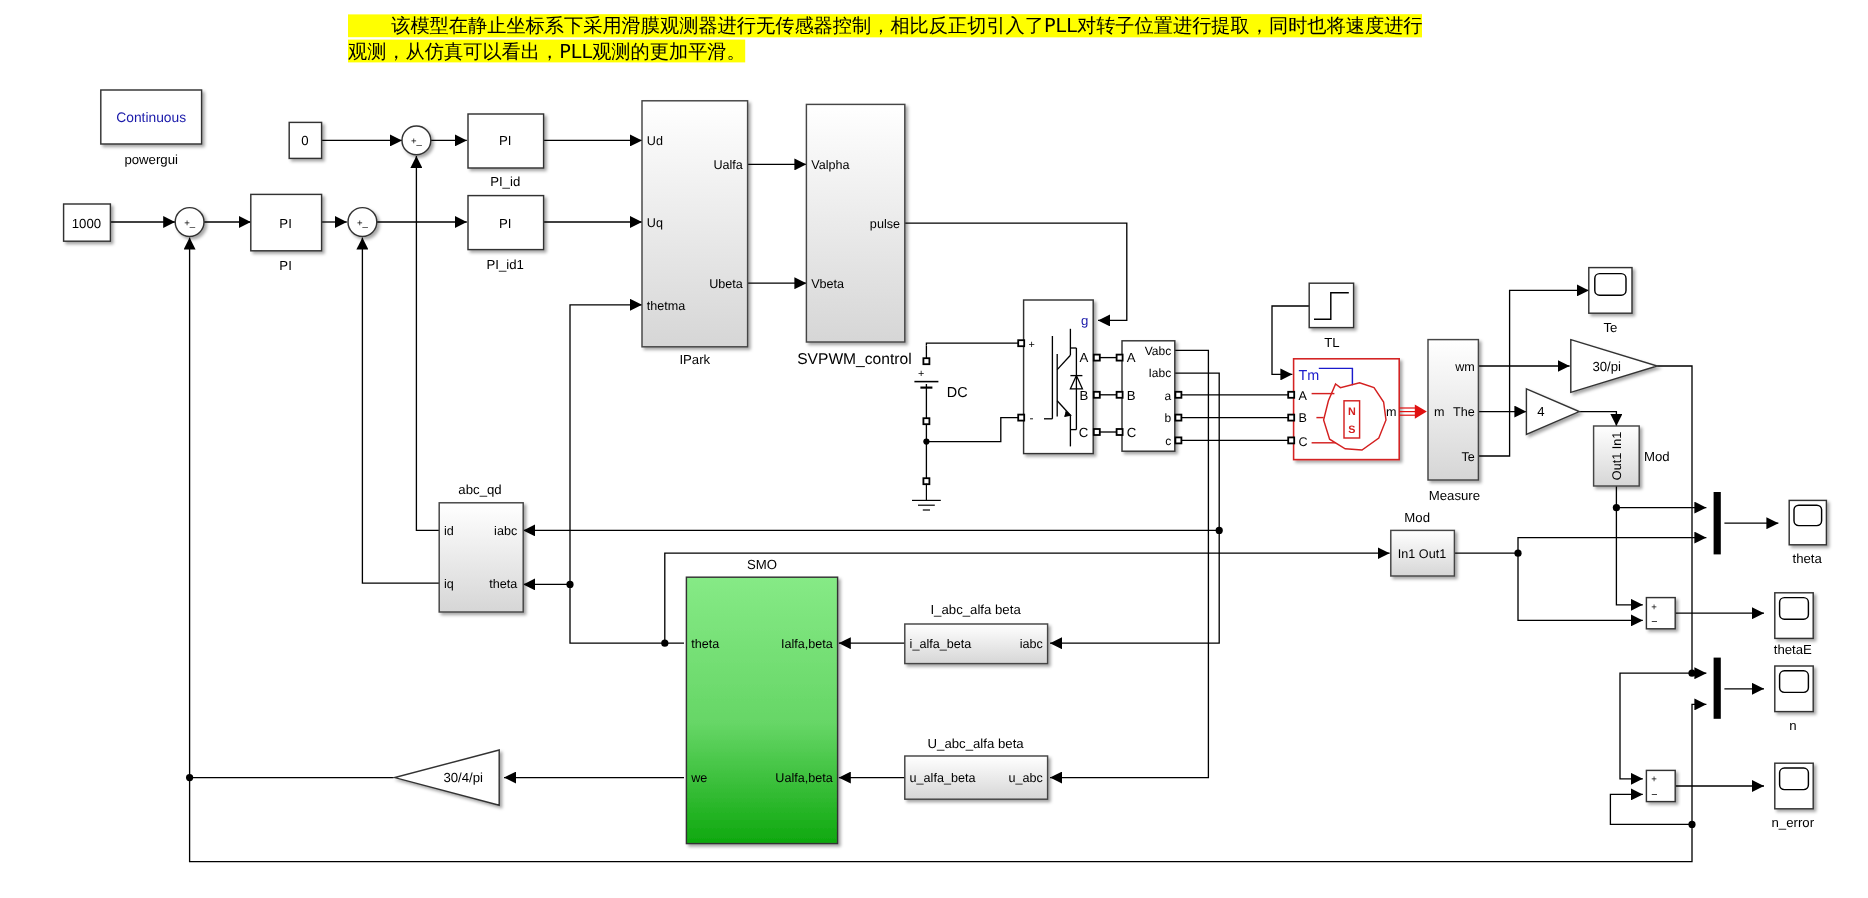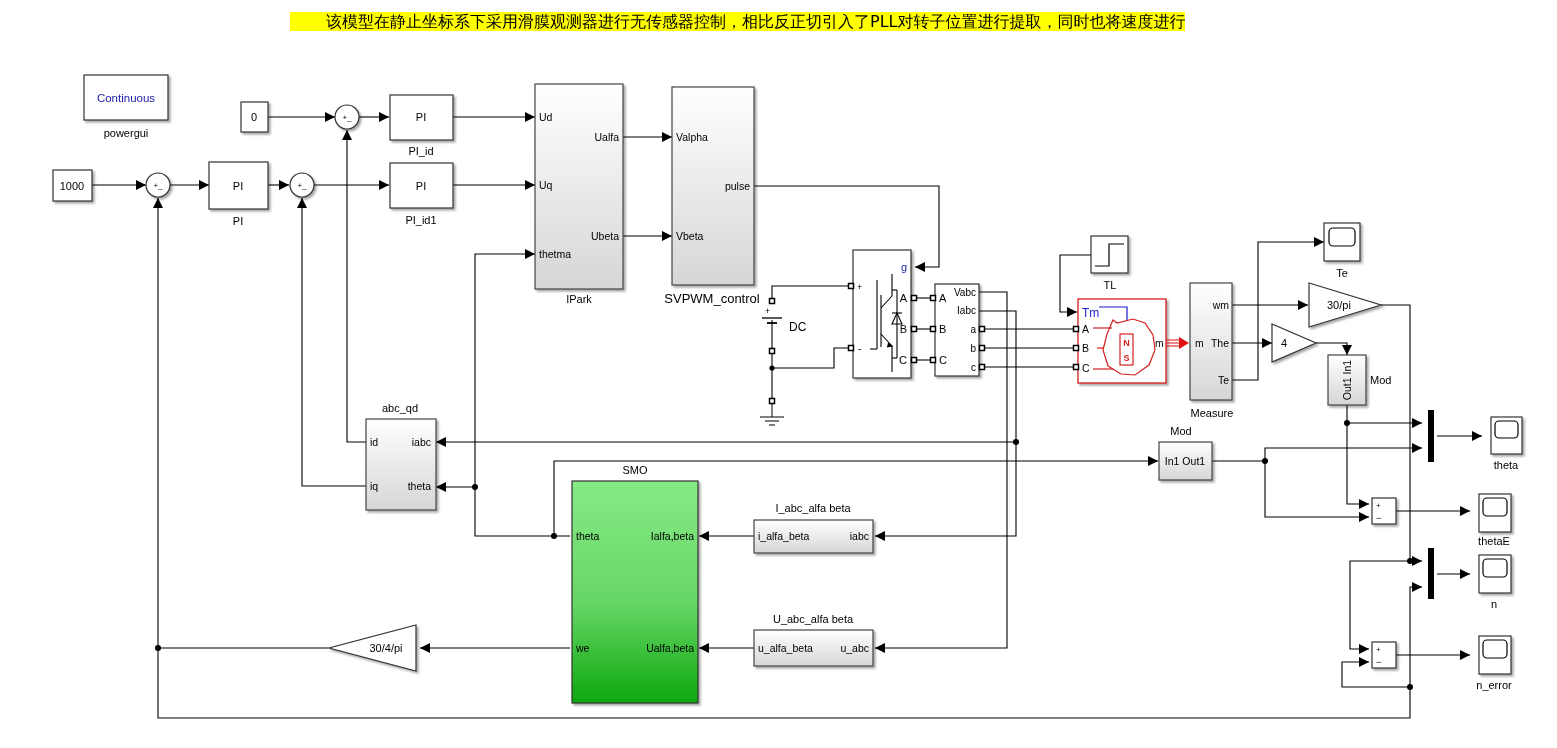--- a/index.html
+++ b/index.html
@@ -18,20 +18,21 @@
   .pwire { fill: none; stroke: #000; stroke-width: 1.1; }
   .lbl { font-size: 11px; fill: #000; }
   .blbl { font-size: 11px; fill: #000; }
   .port { font-size: 10.5px; fill: #000; }
 </style>
 </head>
 <body>
 
 <div class="note">
   <span><span class="indent"></span><span>该模型在静止坐标系下采用滑膜观测器进行无传感器控制，相比反正切引入了PLL对转子位置进行提取，同时也将速度进行</span></span><br>
+  <span>观测，从仿真可以看出，PLL观测的更加平滑。</span>
 </div>
 
 <svg id="canvas" width="1557" height="748" viewBox="0 0 1557 748" xmlns="http://www.w3.org/2000/svg">
   <defs>
     <linearGradient id="gradSub" x1="0" y1="0" x2="0" y2="1">
       <stop offset="0" stop-color="#ffffff"></stop>
       <stop offset="1" stop-color="#d6d6d6"></stop>
     </linearGradient>
     <linearGradient id="gradSmo" x1="0" y1="0" x2="0" y2="1">
       <stop offset="0" stop-color="#86ea86"></stop>

